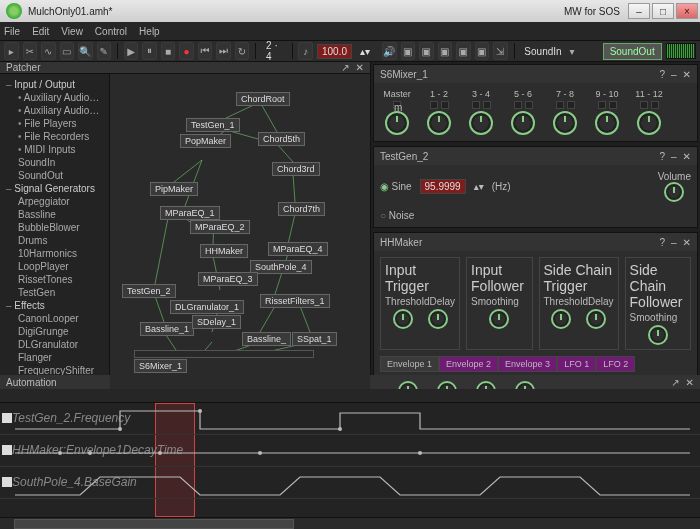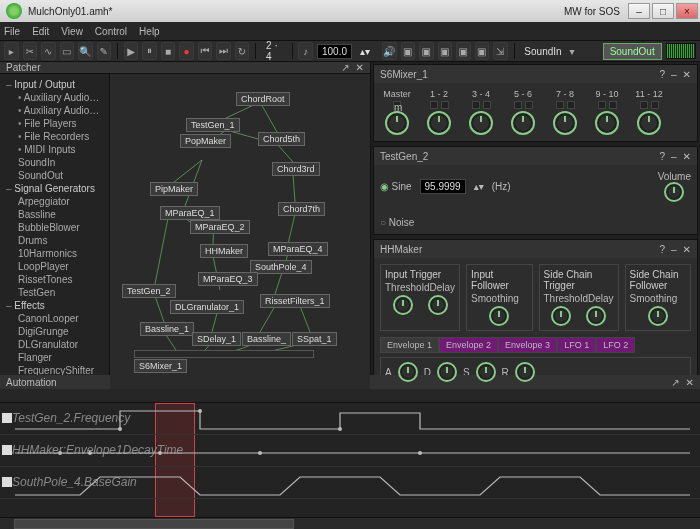--- a/index.html
+++ b/index.html
@@ -54,25 +54,25 @@
 .chlabel{font-size:9px;color:#bbb}
 .knob{width:24px;height:24px;border-radius:50%;background:radial-gradient(circle at 50% 50%,#2f2f2f 55%,#191919 56%);border:2px solid #8c8;box-shadow:inset 0 0 0 2px #222;position:relative}
 .knob.sm{width:20px;height:20px}
 .knob::after{content:"";position:absolute;left:50%;top:3px;width:2px;height:6px;background:#8c8;transform-origin:bottom center;transform:translateX(-50%)}
 .ms{display:flex;gap:3px;font-size:8px}
 .ms span{width:8px;height:8px;background:#222;border:1px solid #444;display:inline-block}
 
 .tgbody{display:flex;align-items:center;gap:8px}
 .radio::before{content:"◉ ";color:#8c8}
 .radio.off::before{content:"○ ";color:#777}
-.inputbox{background:#000000;border:1px solid #444;padding:1px 4px;color:#ddd}
+.inputbox{background:#7f1d1d;border:1px solid #444;padding:1px 4px;color:#ddd}
 
 .hhrow{display:flex;gap:6px}
 .hhcell{flex:1;border:1px solid #444;padding:4px}
-.hhcell .tit{font-size:10px;color:#ccc;margin-bottom:2px;display:block}
+.hhcell .tit{font-size:14px;color:#ccc;margin-bottom:2px;display:block}
 .knrow{display:flex;justify-content:space-around;margin-top:2px}
 .tabs{display:flex;gap:0;margin-top:6px}
 .tab{background:#701a75;border:1px solid #444;padding:2px 6px;font-size:9px}
 .tab.active{background:#3a3a3a}
 .envrow{display:flex;align-items:center;gap:6px;margin-top:4px;font-size:9px}
 .timeline{height:30px;background:#1c1c1c;border:1px solid #444;margin-top:4px;position:relative}
 .timeline .mk{position:absolute;top:0;bottom:0;width:1px;background:#444}
 .griprow{height:12px;display:flex;margin-top:2px}
 .griprow span{flex:1;height:10px;border:1px solid #444;margin:0 1px;background:#222}
 
@@ -229,21 +229,21 @@
         <div class="node" style="left:80px;top:146px">MParaEQ_2</div>
         <div class="node" style="left:168px;top:128px">Chord7th</div>
         <div class="node" style="left:90px;top:170px">HHMaker</div>
         <div class="node" style="left:158px;top:168px">MParaEQ_4</div>
         <div class="node" style="left:140px;top:186px">SouthPole_4</div>
         <div class="node" style="left:88px;top:198px">MParaEQ_3</div>
         <div class="node" style="left:12px;top:210px">TestGen_2</div>
         <div class="node" style="left:60px;top:226px">DLGranulator_1</div>
         <div class="node" style="left:30px;top:248px">Bassline_1</div>
         <div class="node" style="left:150px;top:220px">RissetFilters_1</div>
-        <div class="node" style="left:82px;top:258px">SDelay_1</div>
+        <div class="node" style="left:82px;top:241px">SDelay_1</div>
         <div class="node" style="left:132px;top:258px">Bassline_</div>
         <div class="node" style="left:182px;top:258px">SSpat_1</div>
         <div class="ports" style="left:24px;top:276px;width:180px"></div>
         <div class="node" style="left:24px;top:285px">S6Mixer_1</div>
       </div>
     </div>
   </div>
 
   <div class="rightcol">
 
@@ -330,21 +330,21 @@
         <div class="tgbody">
           <span class="radio"><span>Sine</span></span>
           <span class="inputbox">95.9999</span>
           <span>▴▾</span>
           <span>(Hz)</span>
           <div style="margin-left:auto;display:flex;flex-direction:column;align-items:center">
             <span>Volume</span>
             <div class="knob sm"></div>
           </div>
         </div>
-        <div style="margin-top:15px"><span class="radio off"><span>Noise</span></span></div>
+        <div style="margin-top:8px"><span class="radio off"><span>Noise</span></span></div>
       </div>
     </div>
 
     <div class="panel" style="flex:1">
       <div class="hdr">
         <span>HHMaker</span>
         <div class="r">
             <span>?</span>
             <span>–</span>
             <span>✕</span>

